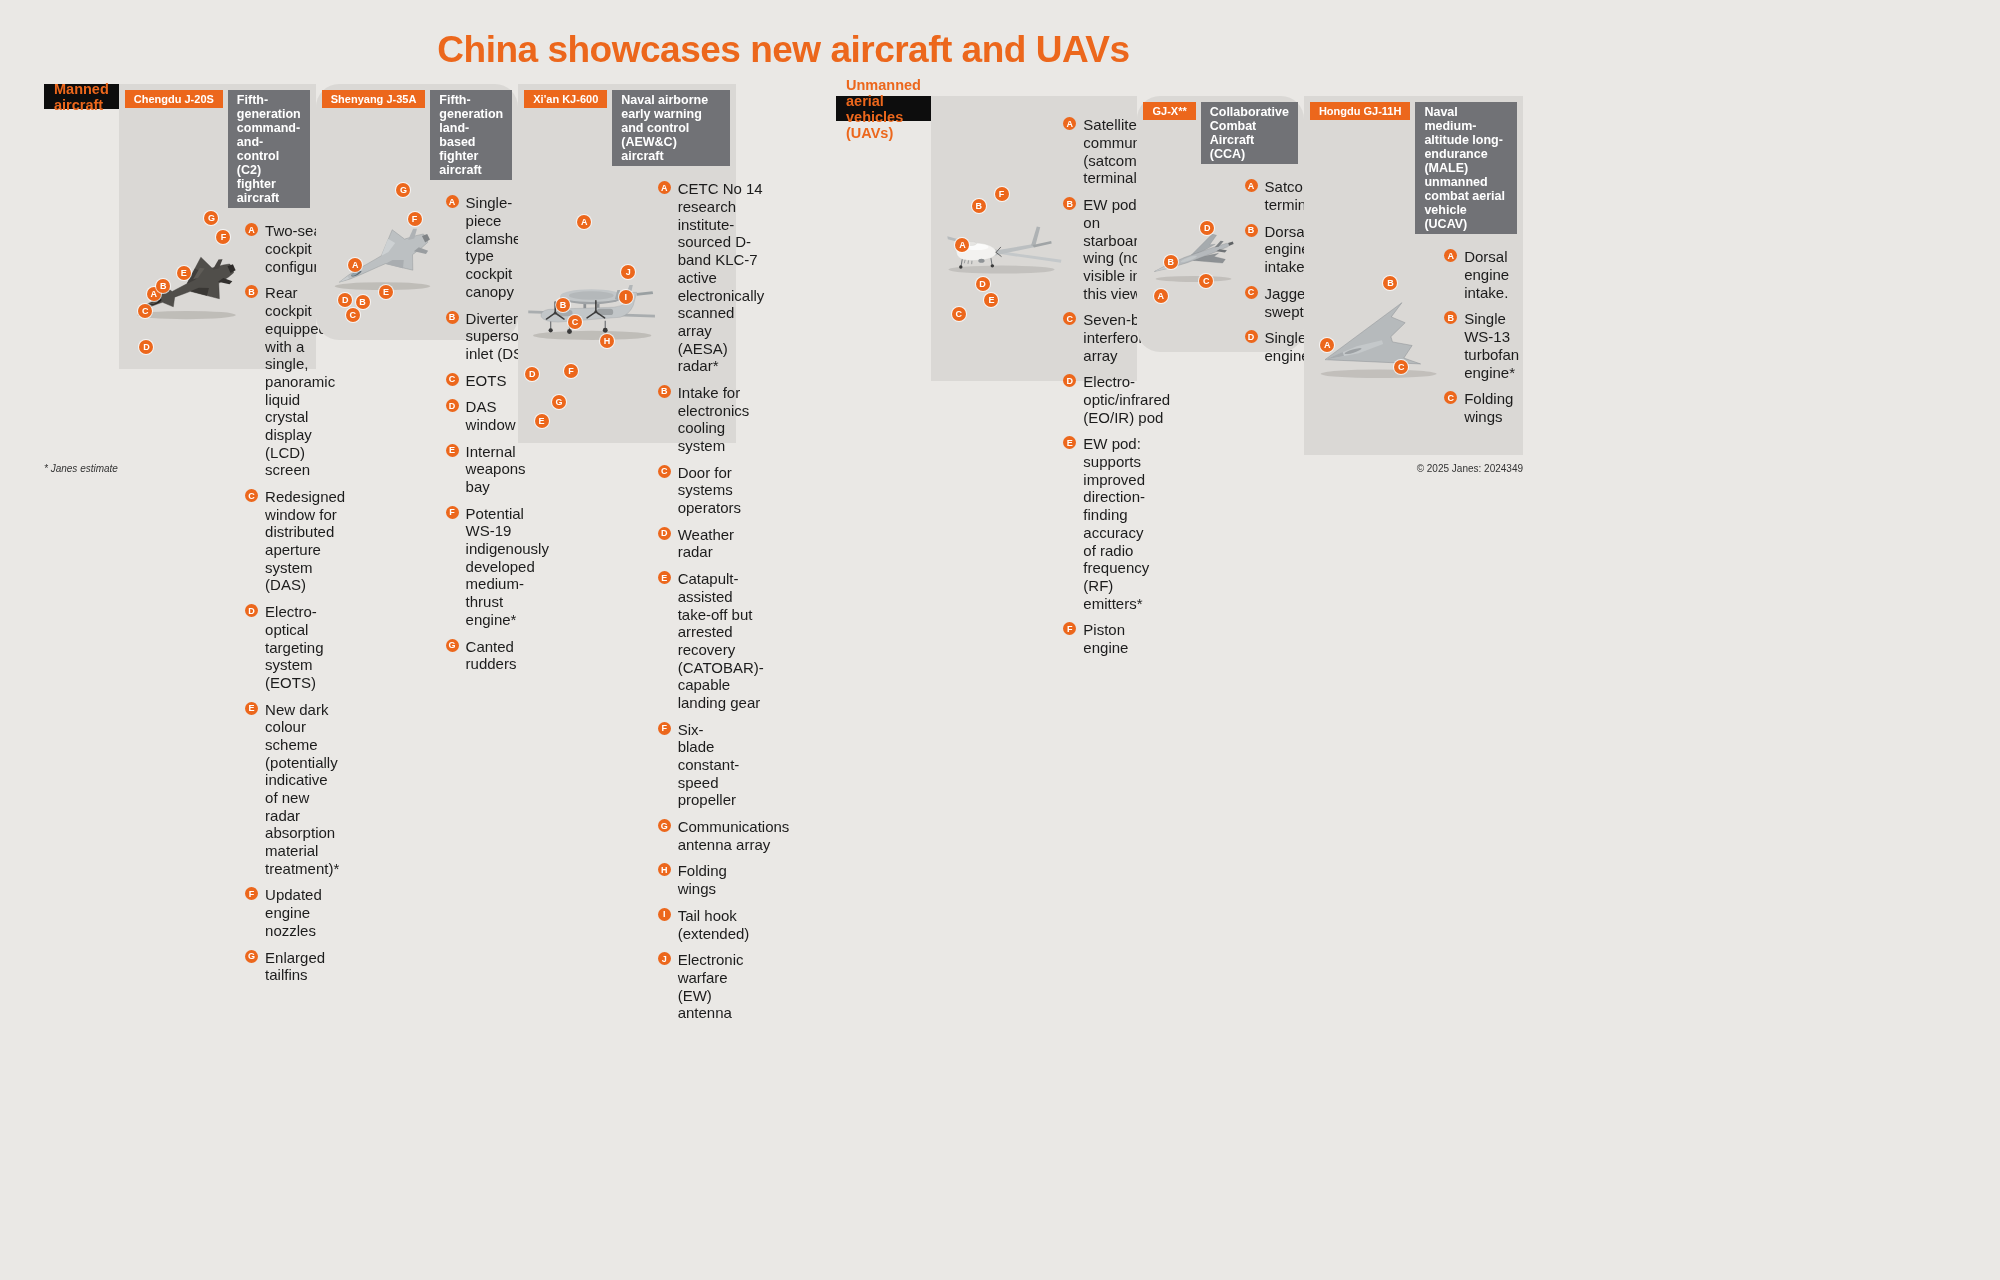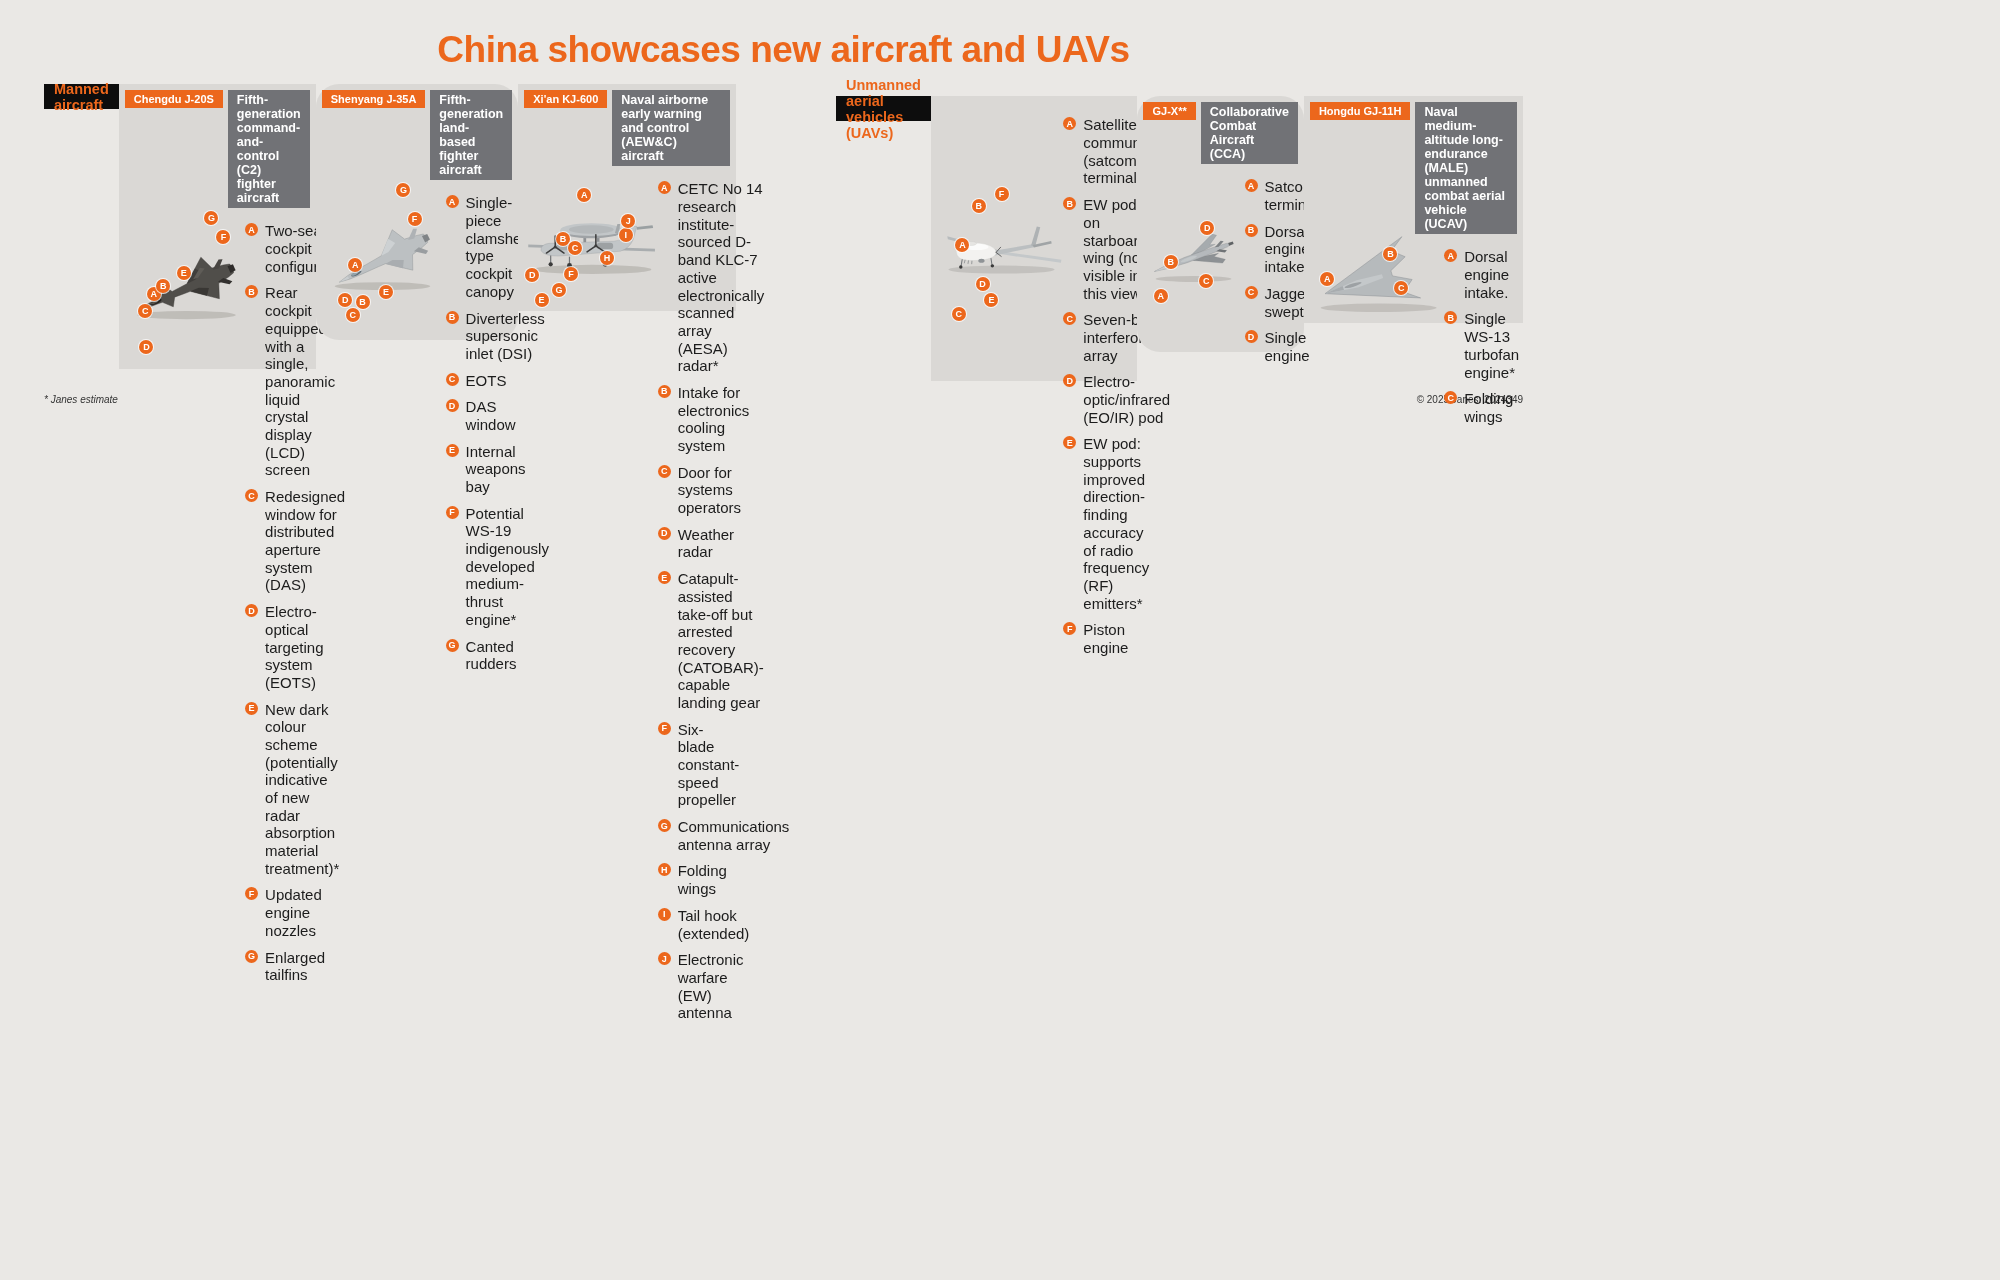--- a/index.html
+++ b/index.html
@@ -13,21 +13,21 @@
   .wrap { position:absolute; left:44px; top:28px; width:1479px; }
   .title { color:var(--accent); font-size:37px; font-weight:bold; letter-spacing:-0.5px; line-height:1.2; margin-bottom:12px;text-align:center; }
   .columns { display:flex; gap:100px; align-items:flex-start; }
   .column { display:flex; }
   .col0 { width:692px; } .col1 { width:687px;margin-top:12px; }
   .col-header { background:var(--header-bg); height:25px; display:flex; align-items:center; padding:0 10px; margin-bottom:4px; }
   .col-header-text { color:var(--accent); font-weight:bold; font-size:14.5px; }
   .panel { background:var(--panel-bg); position:relative; padding:6px 0 0 6px; display:flex; flex-direction:column; }
   .row0 { height:285px; margin-bottom:5px; }
   .row1 { height:256px; margin-bottom:6px;border-radius:23px; }
-  .row2 { height:227px; }
+  .row2 { height:359px; }
   .panel-titlebar { display:flex; gap:5px; align-items:flex-start; padding-right:6px; }
   .name-box { background:var(--accent); color:#fff; font-weight:bold; font-size:11px; padding:3px 9px; white-space:nowrap; }
   .subtitle-box { background:var(--label-gray); color:#fff; font-weight:bold; font-size:12.5px; padding:3px 9px; }
   .panel-body { flex:1; display:flex; min-height:0; }
   .illo { width:63%; position:relative; height:100%; }
   .illo svg { position:absolute; inset:0; width:100%; height:100%; }
   .marker {
     position:absolute; width:14px; height:14px; border-radius:50%;
     background:var(--accent); color:#fff; font-size:9px; font-weight:bold;
     display:flex; align-items:center; justify-content:center;

